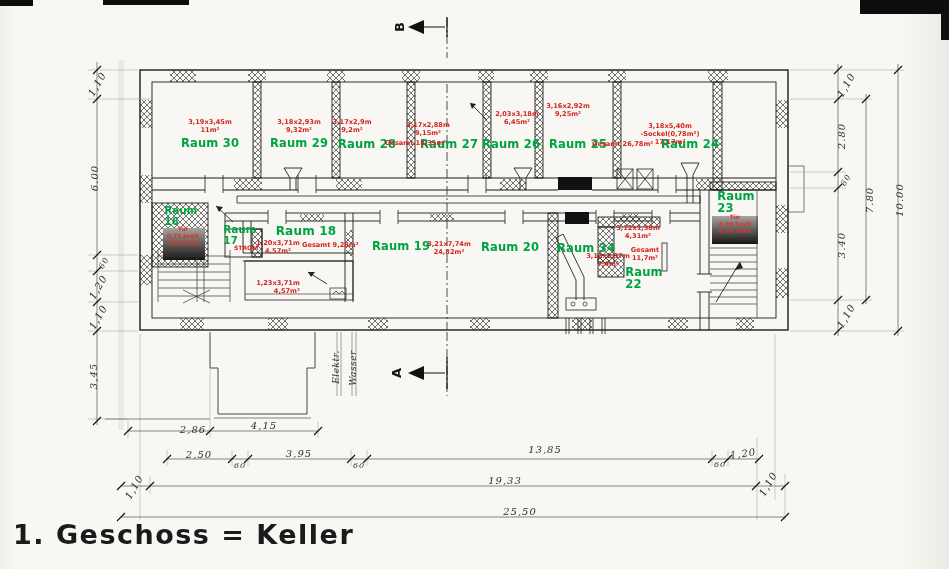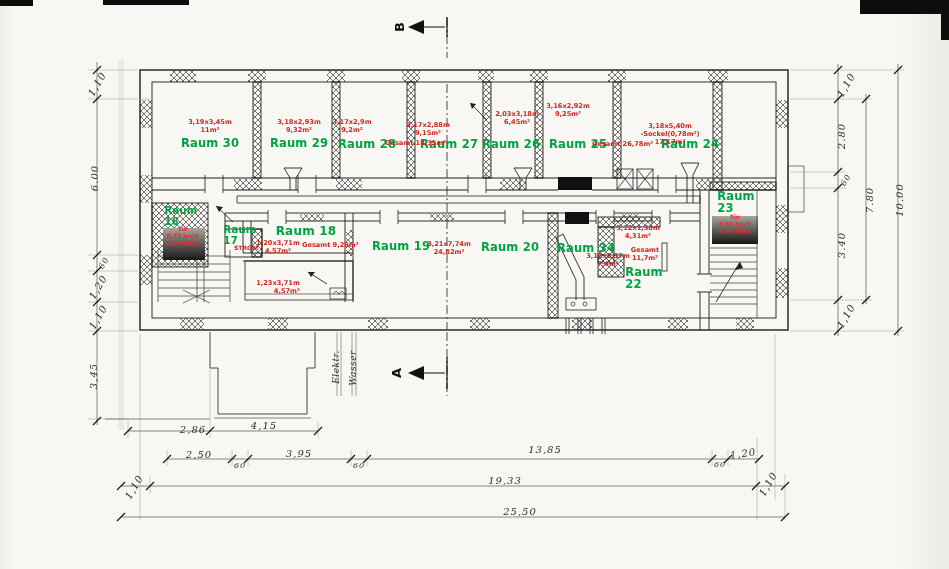--- a/index.html
+++ b/index.html
@@ -299,13 +299,14 @@
   <span class="lbl hw sm" style="left:720px;top:460px;transform:translate(-50%,0);">60</span>
   <span class="lbl hw" style="left:743px;top:448px;transform:translate(-50%,0) rotate(-8deg);">1,20</span>
   <span class="lbl hw" style="left:134px;top:487px;transform:translate(-50%,-50%) rotate(-60deg);">1,10</span>
   <span class="lbl hw" style="left:505px;top:475px;transform:translate(-50%,0);">19,33</span>
   <span class="lbl hw" style="left:768px;top:484px;transform:translate(-50%,-50%) rotate(-60deg);">1,10</span>
   <span class="lbl hw" style="left:520px;top:506px;transform:translate(-50%,0);">25,50</span>
 
   <span class="lbl util" style="left:336px;top:367px;transform:translate(-50%,-50%) rotate(-90deg);">Elektr.</span>
   <span class="lbl util" style="left:353px;top:368px;transform:translate(-50%,-50%) rotate(-90deg);">Wasser</span>
 
+  <div class="title">1. Geschoss = Keller</div>
 </div>
 
 </body></html>

